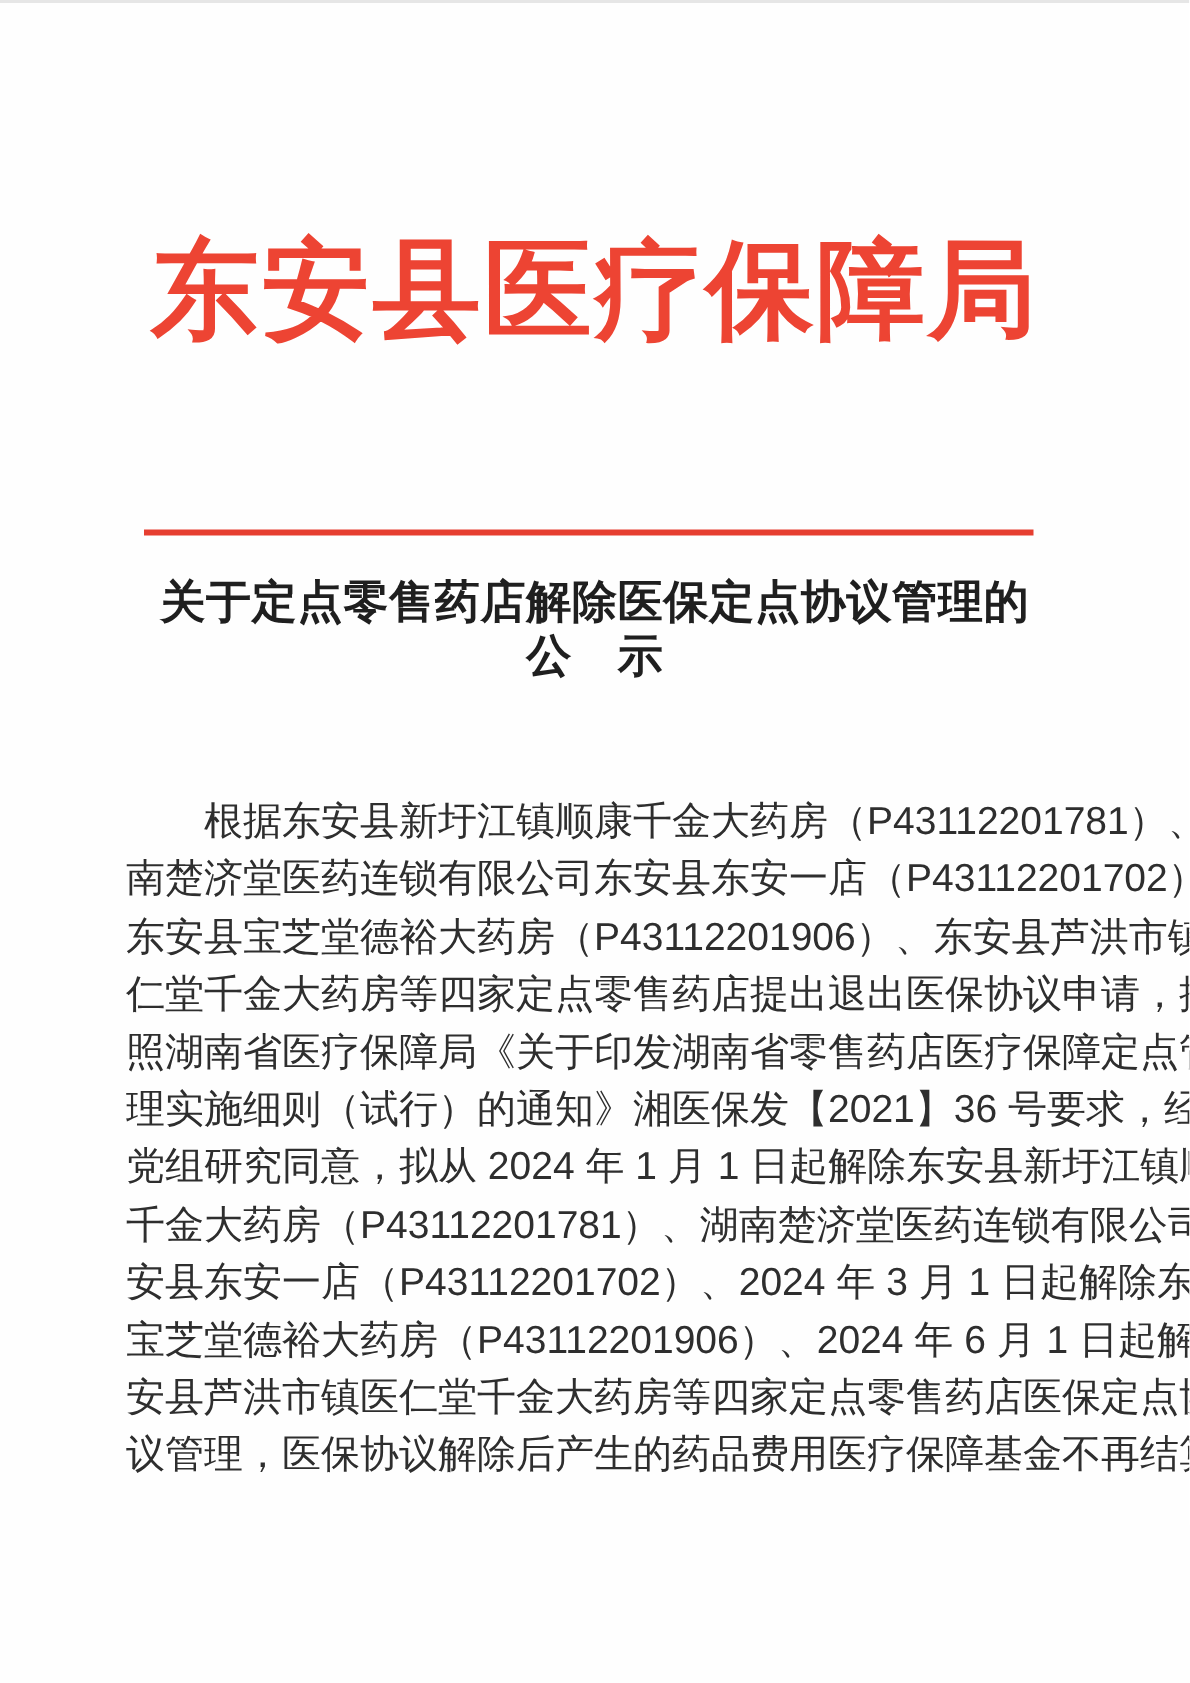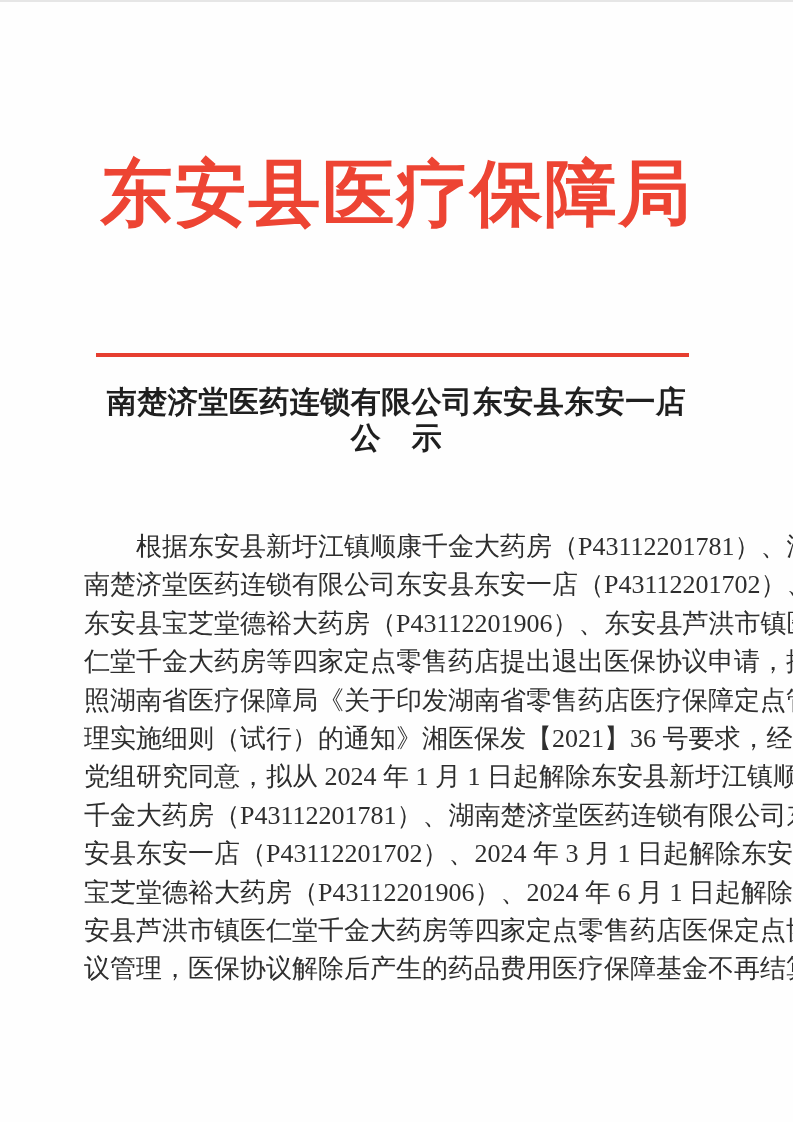--- a/index.html
+++ b/index.html
@@ -6,21 +6,21 @@
     margin: 0;
     padding: 0;
     background: #ffffff;
   }
   .page {
     position: relative;
     width: 793px;
     height: 1122px;
     background: #fefefe;
     overflow: hidden;
-    font-family: Liberation Serif, serif;
+    font-family: Liberation Sans, sans-serif;
   }
   .scan-edge {
     position: absolute;
     top: 0;
     left: 0;
     width: 100%;
     height: 2px;
     background: #d9d9d9;
     opacity: 0.65;
   }
@@ -84,21 +84,21 @@
 
 <div class="page">
 
   <div class="scan-edge"></div>
 
   <h1 class="org-title">东安县医疗保障局</h1>
 
   <div class="red-rule"></div>
 
   <h2 class="notice-title">
-    <span>南楚济堂医药连锁有限公司东安县东安一店</span><br>
+    <span>关于定点零售药店解除医保定点协议管理的</span><br>
     <span>公　示</span>
   </h2>
 
   <div class="body-text">
     <div class="body-line first">根据东安县新圩江镇顺康千金大药房（P43112201781）、湖</div>
     <div class="body-line">南楚济堂医药连锁有限公司东安县东安一店（P43112201702）、</div>
     <div class="body-line">东安县宝芝堂德裕大药房（P43112201906）、东安县芦洪市镇医</div>
     <div class="body-line">仁堂千金大药房等四家定点零售药店提出退出医保协议申请，按</div>
     <div class="body-line">照湖南省医疗保障局《关于印发湖南省零售药店医疗保障定点管</div>
     <div class="body-line">理实施细则（试行）的通知》湘医保发【2021】36 号要求，经局</div>

